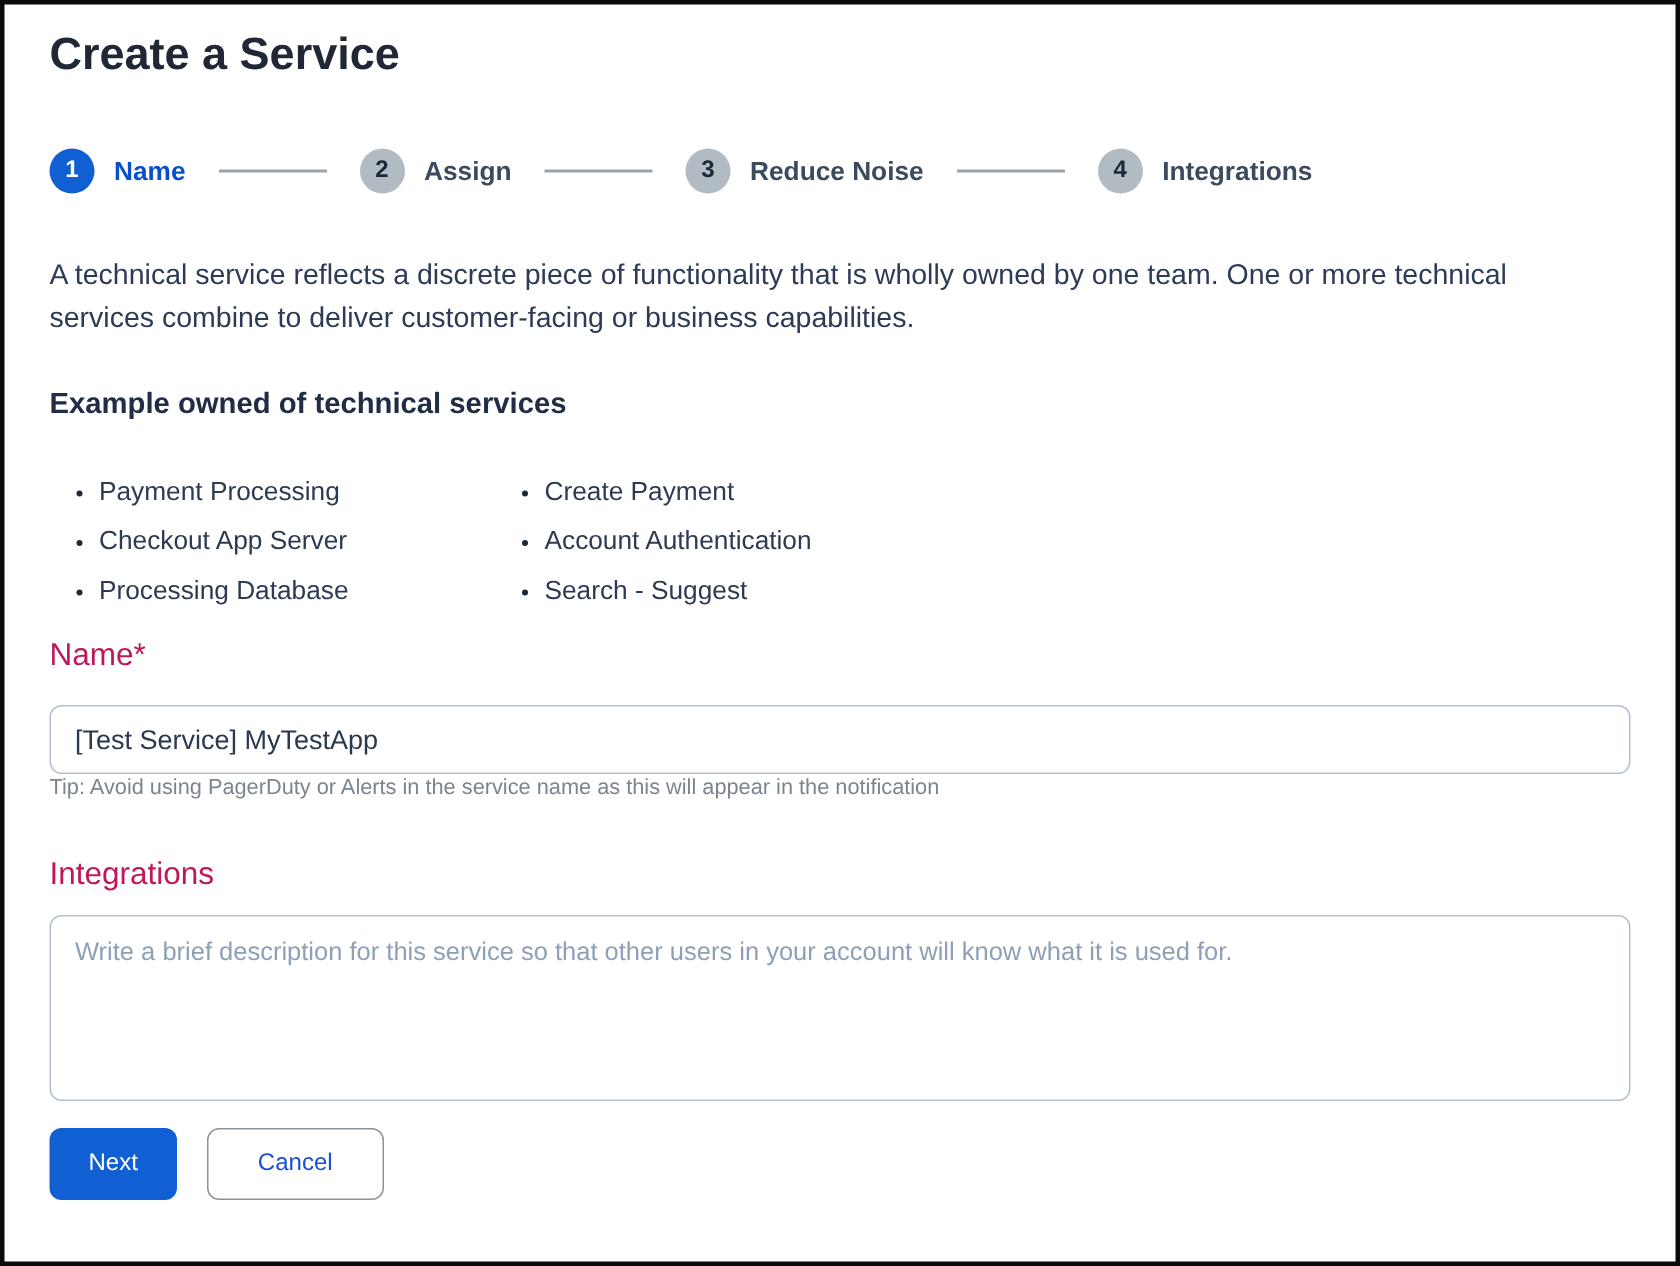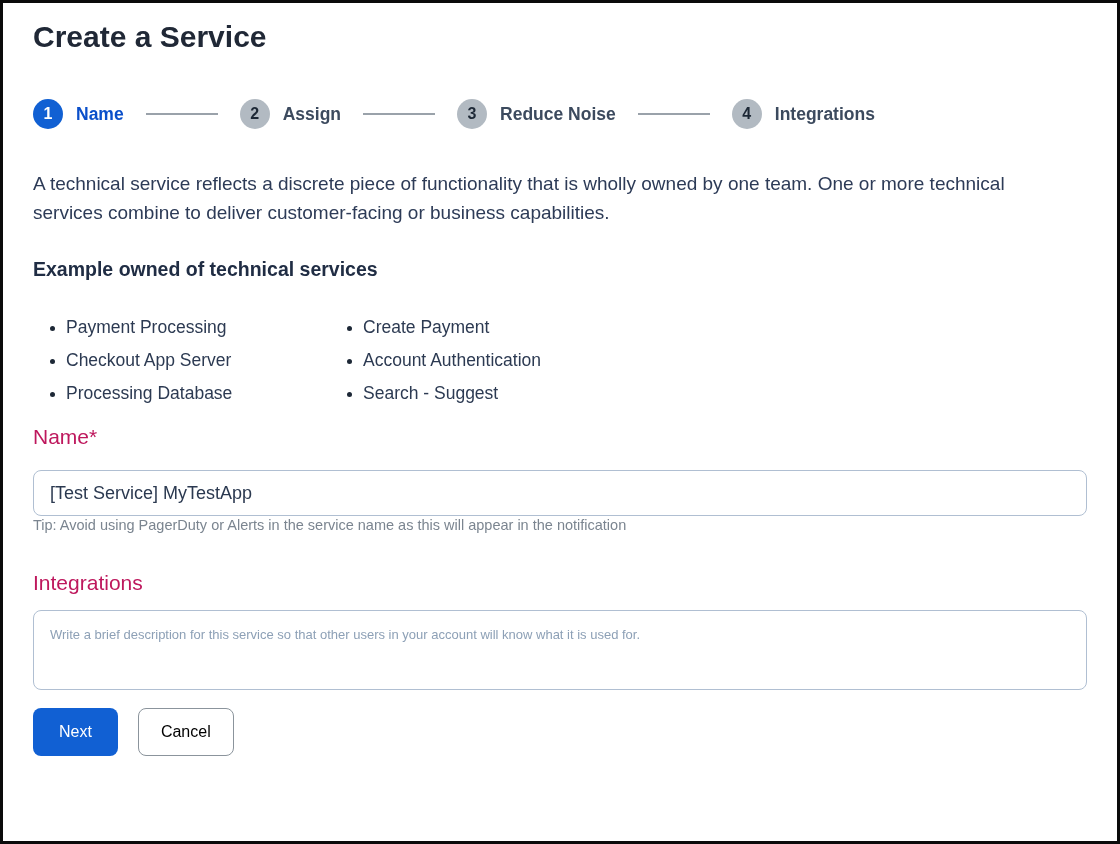--- a/index.html
+++ b/index.html
@@ -133,26 +133,26 @@
   }
   .tip-text {
     font-size: 14.5px;
     color: #7b8590;
     line-height: 18px;
   }
   .field-label.desc { margin-top: 38px; }
   .text-area {
     margin-top: 16px;
     width: 100%;
-    height: 80px;
+    height: 124px;
     border: 1px solid #b0bfd2;
     border-radius: 8px;
     padding: 13px 16px;
     font-family: "Liberation Sans", sans-serif;
-    font-size: 13px;
+    font-size: 17px;
     color: #2b3950;
     resize: none;
     outline: none;
     display: block;
     line-height: 22px;
   }
   .text-area::placeholder { color: #8da0b6; opacity: 1; }
   
   .actions {
     margin-top: 18px;
@@ -167,23 +167,23 @@
     cursor: pointer;
   }
   .btn-primary {
     background: #1160d3;
     color: #ffffff;
     border: none;
     padding: 13px 26px;
   }
   .btn-secondary {
     background: #ffffff;
-    color: #000000;
+    color: #1d4ed8;
     border: 1px solid #8b949c;
-    padding: 12px 22px;
+    padding: 12px 33px;
     margin-left: 20px;
   }
 </style>
 </head>
 <body>
 
 <div class="page">
 
   <h1 class="page-title">Create a Service</h1>
 

